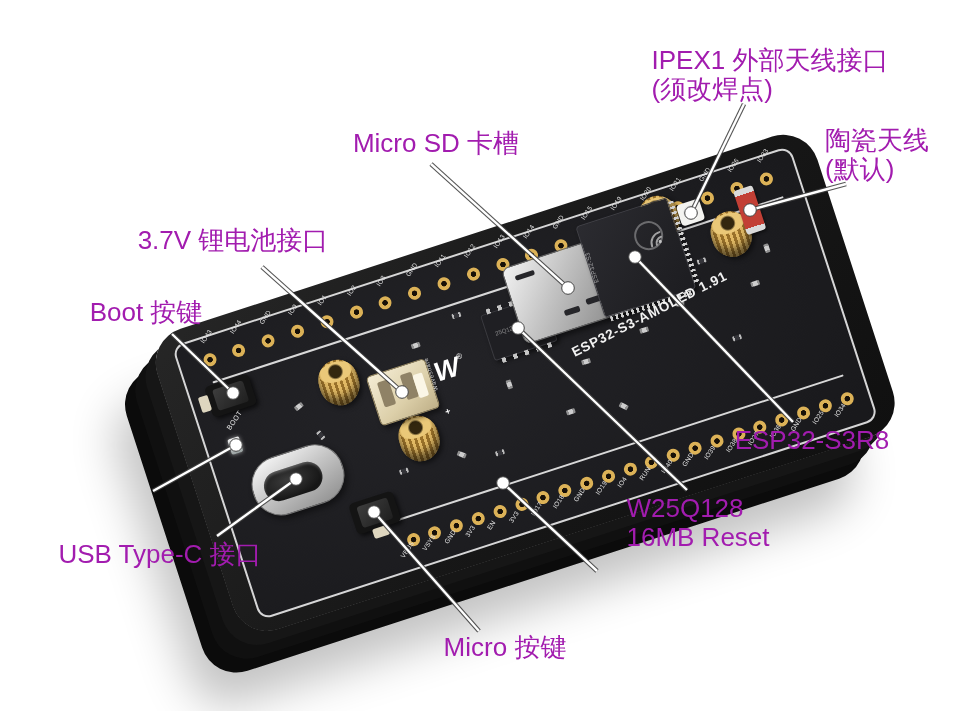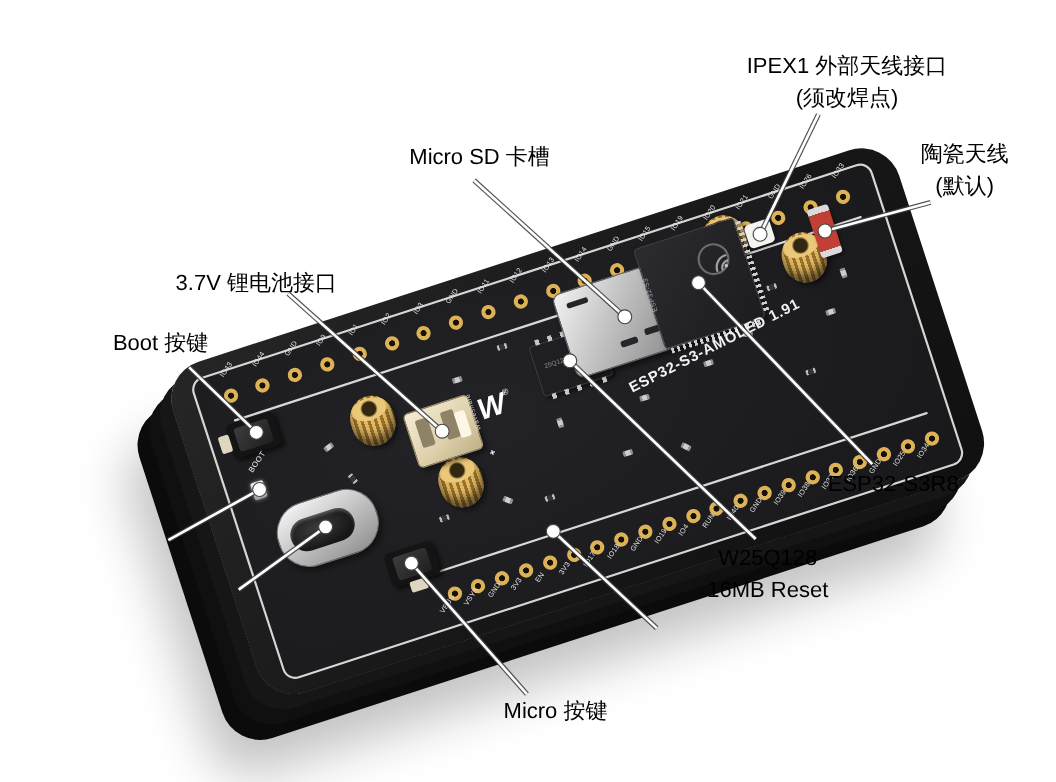--- a/index.html
+++ b/index.html
@@ -97,22 +97,22 @@
        background:linear-gradient(90deg,#9b9b9b 0 25%,#dcdcdc 25% 75%,#9b9b9b 75%);}
   .smd.dk{background:linear-gradient(90deg,#c9c9c9 0 22%,#36363b 22% 78%,#c9c9c9 78%);}
 
   
   svg.leaders{position:absolute;inset:0;z-index:5;}
   .lo{stroke:#3f3f3f;stroke-width:4.6;opacity:.88;}
   .li{stroke:#ffffff;stroke-width:2.4;}
   .dot{fill:#ffffff;stroke:#454545;stroke-width:1;}
 
   
-  .callout{position:absolute;transform:translateX(-50%);text-align:center;z-index:6;
-           font-size:20px;line-height:29px;color:#000000;font-weight:500;white-space:nowrap;}
+  .callout{position:absolute;transform:translateX(-50%);z-index:6;
+           font-size:26px;line-height:29px;color:#a21caf;font-weight:500;white-space:nowrap;}
 </style>
 </head>
 <body>
 
 <div class="stage">
 
   <div class="board3d">
     <div class="case"></div>
     <div class="pcb"></div>
 
@@ -335,25 +335,28 @@
     <div>Micro SD 卡槽</div>
   </div>
   <div class="callout" style="left:770px;top:46px">
     <div>IPEX1 外部天线接口</div>
     <div>(须改焊点)</div>
   </div>
   <div class="callout" style="left:877px;top:126px">
     <div>陶瓷天线</div>
     <div>(默认)</div>
   </div>
-  <div class="callout" style="left:233px;top:244px">
+  <div class="callout" style="left:233px;top:226px">
     <div>3.7V 锂电池接口</div>
   </div>
   <div class="callout" style="left:146px;top:298px">
     <div>Boot 按键</div>
+  </div>
+  <div class="callout" style="left:160px;top:540px">
+    <div>USB Type-C 接口</div>
   </div>
   <div class="callout" style="left:505px;top:633px">
     <div>Micro 按键</div>
   </div>
   <div class="callout" style="left:698px;top:494px">
     <div>W25Q128</div>
     <div>16MB Reset</div>
   </div>
   <div class="callout" style="left:812px;top:426px">
     <div>ESP32-S3R8</div>

